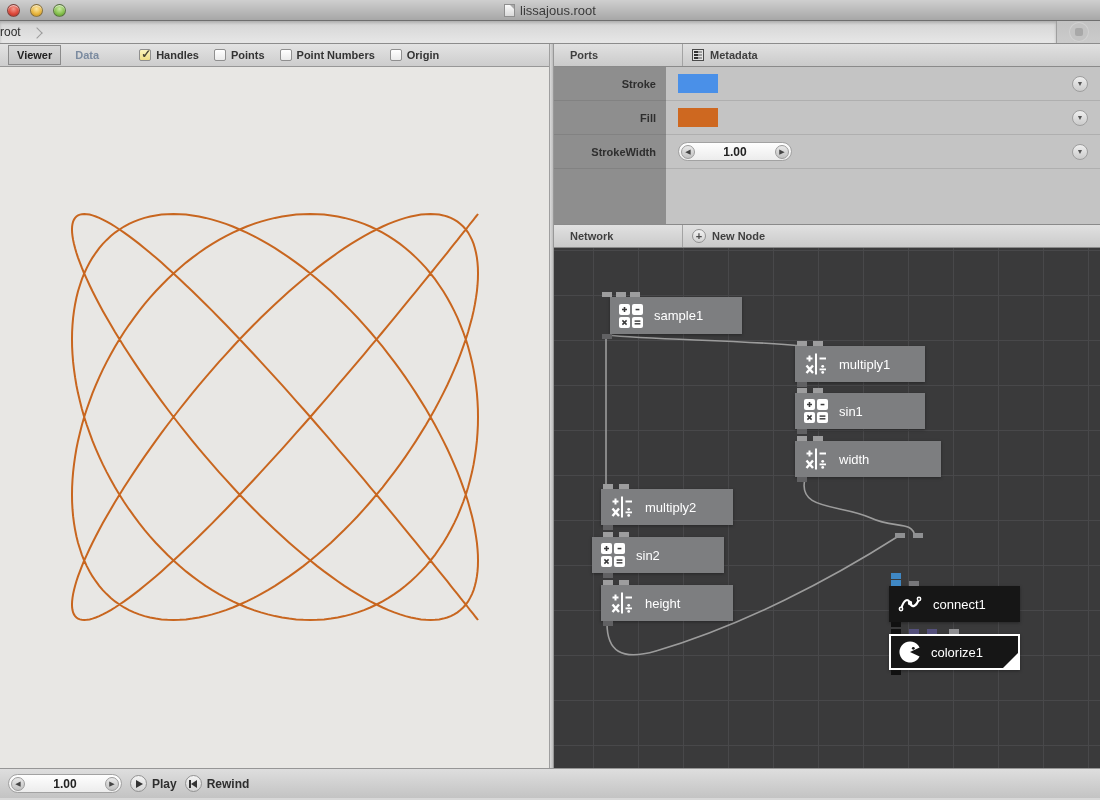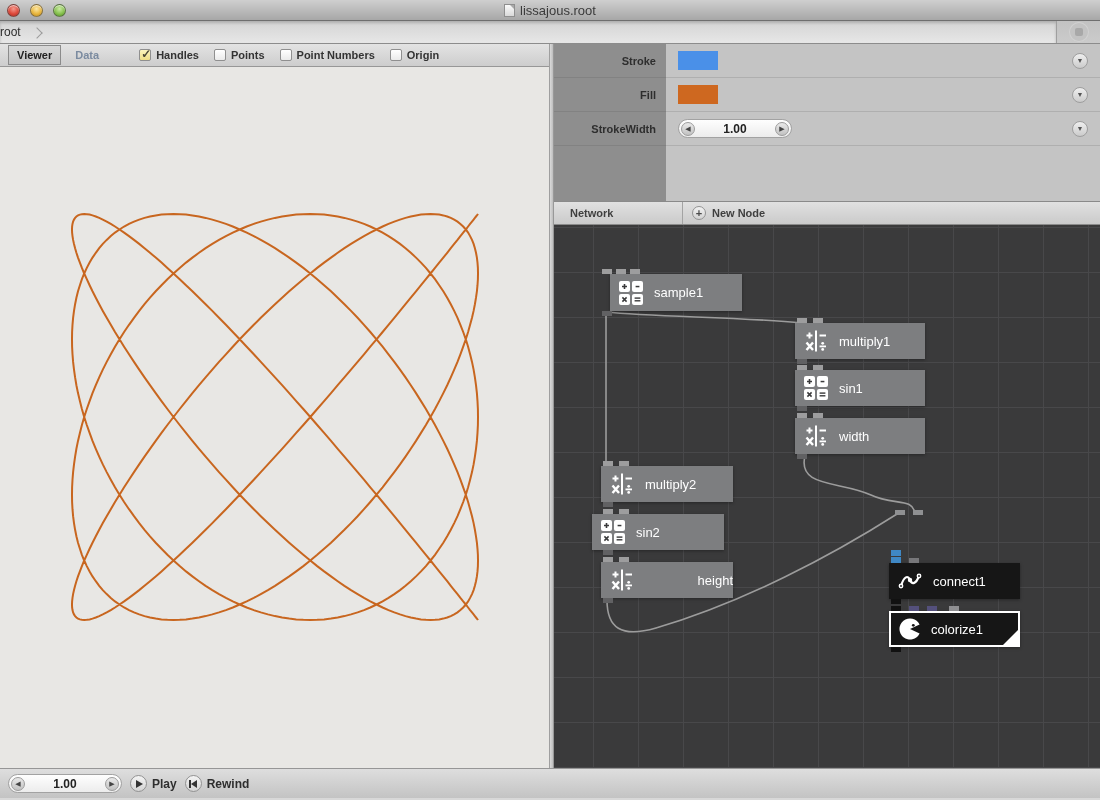--- a/index.html
+++ b/index.html
@@ -167,20 +167,32 @@
     <div class="viewer-canvas">
       <svg id="lissajous-svg" width="549" height="700">
         <path id="lissajous-path" d="M478.0,350.0L477.9,358.0L477.5,365.9L476.9,373.9L476.0,381.8L474.9,389.6L473.6,397.4L472.0,405.1L470.1,412.7L468.1,420.3L465.8,427.7L463.2,435.0L460.4,442.2L457.5,449.2L454.2,456.1L450.8,462.8L447.2,469.3L443.3,475.7L439.2,481.8L435.0,487.8L430.5,493.5L425.9,499.1L421.0,504.4L416.0,509.4L410.8,514.2L405.5,518.8L400.0,523.1L394.3,527.1L388.5,530.9L382.6,534.4L376.5,537.5L370.3,540.5L364.0,543.1L357.6,545.4L351.0,547.4L344.4,549.1L337.7,550.5L331.0,551.6L324.1,552.4L317.2,552.8L310.3,553.0L303.3,552.8L296.2,552.4L289.2,551.6L282.1,550.5L275.0,549.1L267.9,547.4L260.8,545.4L253.8,543.1L246.7,540.5L239.7,537.5L232.8,534.4L225.9,530.9L219.0,527.1L212.3,523.1L205.6,518.8L199.0,514.2L192.4,509.4L186.0,504.4L179.7,499.1L173.5,493.5L167.4,487.8L161.5,481.8L155.7,475.7L150.0,469.3L144.5,462.8L139.2,456.1L134.0,449.2L129.0,442.2L124.1,435.0L119.5,427.7L115.0,420.3L110.8,412.7L106.7,405.1L102.8,397.4L99.2,389.6L95.8,381.8L92.5,373.9L89.6,365.9L86.8,358.0L84.2,350.0L81.9,342.0L79.9,334.1L78.0,326.1L76.4,318.2L75.1,310.4L74.0,302.6L73.1,294.9L72.5,287.3L72.1,279.7L72.0,272.3L72.1,265.0L72.5,257.8L73.1,250.8L74.0,243.9L75.1,237.2L76.4,230.7L78.0,224.3L79.9,218.2L81.9,212.2L84.2,206.5L86.8,200.9L89.6,195.6L92.5,190.6L95.8,185.8L99.2,181.2L102.8,176.9L106.7,172.9L110.8,169.1L115.0,165.6L119.5,162.5L124.1,159.5L129.0,156.9L134.0,154.6L139.2,152.6L144.5,150.9L150.0,149.5L155.7,148.4L161.5,147.6L167.4,147.2L173.5,147.0L179.7,147.2L186.0,147.6L192.4,148.4L199.0,149.5L205.6,150.9L212.3,152.6L219.0,154.6L225.9,156.9L232.8,159.5L239.7,162.5L246.7,165.6L253.8,169.1L260.8,172.9L267.9,176.9L275.0,181.2L282.1,185.8L289.2,190.6L296.2,195.6L303.3,200.9L310.3,206.5L317.2,212.2L324.1,218.2L331.0,224.3L337.7,230.7L344.4,237.2L351.0,243.9L357.6,250.8L364.0,257.8L370.3,265.0L376.5,272.3L382.6,279.7L388.5,287.3L394.3,294.9L400.0,302.6L405.5,310.4L410.8,318.2L416.0,326.1L421.0,334.1L425.9,342.0L430.5,350.0L435.0,358.0L439.2,365.9L443.3,373.9L447.2,381.8L450.8,389.6L454.2,397.4L457.5,405.1L460.4,412.7L463.2,420.3L465.8,427.7L468.1,435.0L470.1,442.2L472.0,449.2L473.6,456.1L474.9,462.8L476.0,469.3L476.9,475.7L477.5,481.8L477.9,487.8L478.0,493.5L477.9,499.1L477.5,504.4L476.9,509.4L476.0,514.2L474.9,518.8L473.6,523.1L472.0,527.1L470.1,530.9L468.1,534.4L465.8,537.5L463.2,540.5L460.4,543.1L457.5,545.4L454.2,547.4L450.8,549.1L447.2,550.5L443.3,551.6L439.2,552.4L435.0,552.8L430.5,553.0L425.9,552.8L421.0,552.4L416.0,551.6L410.8,550.5L405.5,549.1L400.0,547.4L394.3,545.4L388.5,543.1L382.6,540.5L376.5,537.5L370.3,534.4L364.0,530.9L357.6,527.1L351.0,523.1L344.4,518.8L337.7,514.2L331.0,509.4L324.1,504.4L317.2,499.1L310.3,493.5L303.3,487.8L296.2,481.8L289.2,475.7L282.1,469.3L275.0,462.8L267.9,456.1L260.8,449.2L253.8,442.2L246.7,435.0L239.7,427.7L232.8,420.3L225.9,412.7L219.0,405.1L212.3,397.4L205.6,389.6L199.0,381.8L192.4,373.9L186.0,365.9L179.7,358.0L173.5,350.0L167.4,342.0L161.5,334.1L155.7,326.1L150.0,318.2L144.5,310.4L139.2,302.6L134.0,294.9L129.0,287.3L124.1,279.7L119.5,272.3L115.0,265.0L110.8,257.8L106.7,250.8L102.8,243.9L99.2,237.2L95.8,230.7L92.5,224.3L89.6,218.2L86.8,212.2L84.2,206.5L81.9,200.9L79.9,195.6L78.0,190.6L76.4,185.8L75.1,181.2L74.0,176.9L73.1,172.9L72.5,169.1L72.1,165.6L72.0,162.5L72.1,159.5L72.5,156.9L73.1,154.6L74.0,152.6L75.1,150.9L76.4,149.5L78.0,148.4L79.9,147.6L81.9,147.2L84.2,147.0L86.8,147.2L89.6,147.6L92.5,148.4L95.8,149.5L99.2,150.9L102.8,152.6L106.7,154.6L110.8,156.9L115.0,159.5L119.5,162.5L124.1,165.6L129.0,169.1L134.0,172.9L139.2,176.9L144.5,181.2L150.0,185.8L155.7,190.6L161.5,195.6L167.4,200.9L173.5,206.5L179.7,212.2L186.0,218.2L192.4,224.3L199.0,230.7L205.6,237.2L212.3,243.9L219.0,250.8L225.9,257.8L232.8,265.0L239.7,272.3L246.7,279.7L253.8,287.3L260.8,294.9L267.9,302.6L275.0,310.4L282.1,318.2L289.2,326.1L296.2,334.1L303.3,342.0L310.3,350.0L317.2,358.0L324.1,365.9L331.0,373.9L337.7,381.8L344.4,389.6L351.0,397.4L357.6,405.1L364.0,412.7L370.3,420.3L376.5,427.7L382.6,435.0L388.5,442.2L394.3,449.2L400.0,456.1L405.5,462.8L410.8,469.3L416.0,475.7L421.0,481.8L425.9,487.8L430.5,493.5L435.0,499.1L439.2,504.4L443.3,509.4L447.2,514.2L450.8,518.8L454.2,523.1L457.5,527.1L460.4,530.9L463.2,534.4L465.8,537.5L468.1,540.5L470.1,543.1L472.0,545.4L473.6,547.4L474.9,549.1L476.0,550.5L476.9,551.6L477.5,552.4L477.9,552.8L478.0,553.0L477.9,552.8L477.5,552.4L476.9,551.6L476.0,550.5L474.9,549.1L473.6,547.4L472.0,545.4L470.1,543.1L468.1,540.5L465.8,537.5L463.2,534.4L460.4,530.9L457.5,527.1L454.2,523.1L450.8,518.8L447.2,514.2L443.3,509.4L439.2,504.4L435.0,499.1L430.5,493.5L425.9,487.8L421.0,481.8L416.0,475.7L410.8,469.3L405.5,462.8L400.0,456.1L394.3,449.2L388.5,442.2L382.6,435.0L376.5,427.7L370.3,420.3L364.0,412.7L357.6,405.1L351.0,397.4L344.4,389.6L337.7,381.8L331.0,373.9L324.1,365.9L317.2,358.0L310.3,350.0L303.3,342.0L296.2,334.1L289.2,326.1L282.1,318.2L275.0,310.4L267.9,302.6L260.8,294.9L253.8,287.3L246.7,279.7L239.7,272.3L232.8,265.0L225.9,257.8L219.0,250.8L212.3,243.9L205.6,237.2L199.0,230.7L192.4,224.3L186.0,218.2L179.7,212.2L173.5,206.5L167.4,200.9L161.5,195.6L155.7,190.6L150.0,185.8L144.5,181.2L139.2,176.9L134.0,172.9L129.0,169.1L124.1,165.6L119.5,162.5L115.0,159.5L110.8,156.9L106.7,154.6L102.8,152.6L99.2,150.9L95.8,149.5L92.5,148.4L89.6,147.6L86.8,147.2L84.2,147.0L81.9,147.2L79.9,147.6L78.0,148.4L76.4,149.5L75.1,150.9L74.0,152.6L73.1,154.6L72.5,156.9L72.1,159.5L72.0,162.5L72.1,165.6L72.5,169.1L73.1,172.9L74.0,176.9L75.1,181.2L76.4,185.8L78.0,190.6L79.9,195.6L81.9,200.9L84.2,206.5L86.8,212.2L89.6,218.2L92.5,224.3L95.8,230.7L99.2,237.2L102.8,243.9L106.7,250.8L110.8,257.8L115.0,265.0L119.5,272.3L124.1,279.7L129.0,287.3L134.0,294.9L139.2,302.6L144.5,310.4L150.0,318.2L155.7,326.1L161.5,334.1L167.4,342.0L173.5,350.0L179.7,358.0L186.0,365.9L192.4,373.9L199.0,381.8L205.6,389.6L212.3,397.4L219.0,405.1L225.9,412.7L232.8,420.3L239.7,427.7L246.7,435.0L253.8,442.2L260.8,449.2L267.9,456.1L275.0,462.8L282.1,469.3L289.2,475.7L296.2,481.8L303.3,487.8L310.3,493.5L317.2,499.1L324.1,504.4L331.0,509.4L337.7,514.2L344.4,518.8L351.0,523.1L357.6,527.1L364.0,530.9L370.3,534.4L376.5,537.5L382.6,540.5L388.5,543.1L394.3,545.4L400.0,547.4L405.5,549.1L410.8,550.5L416.0,551.6L421.0,552.4L425.9,552.8L430.5,553.0L435.0,552.8L439.2,552.4L443.3,551.6L447.2,550.5L450.8,549.1L454.2,547.4L457.5,545.4L460.4,543.1L463.2,540.5L465.8,537.5L468.1,534.4L470.1,530.9L472.0,527.1L473.6,523.1L474.9,518.8L476.0,514.2L476.9,509.4L477.5,504.4L477.9,499.1L478.0,493.5L477.9,487.8L477.5,481.8L476.9,475.7L476.0,469.3L474.9,462.8L473.6,456.1L472.0,449.2L470.1,442.2L468.1,435.0L465.8,427.7L463.2,420.3L460.4,412.7L457.5,405.1L454.2,397.4L450.8,389.6L447.2,381.8L443.3,373.9L439.2,365.9L435.0,358.0L430.5,350.0L425.9,342.0L421.0,334.1L416.0,326.1L410.8,318.2L405.5,310.4L400.0,302.6L394.3,294.9L388.5,287.3L382.6,279.7L376.5,272.3L370.3,265.0L364.0,257.8L357.6,250.8L351.0,243.9L344.4,237.2L337.7,230.7L331.0,224.3L324.1,218.2L317.2,212.2L310.3,206.5L303.3,200.9L296.2,195.6L289.2,190.6L282.1,185.8L275.0,181.2L267.9,176.9L260.8,172.9L253.8,169.1L246.7,165.6L239.7,162.5L232.8,159.5L225.9,156.9L219.0,154.6L212.3,152.6L205.6,150.9L199.0,149.5L192.4,148.4L186.0,147.6L179.7,147.2L173.5,147.0L167.4,147.2L161.5,147.6L155.7,148.4L150.0,149.5L144.5,150.9L139.2,152.6L134.0,154.6L129.0,156.9L124.1,159.5L119.5,162.5L115.0,165.6L110.8,169.1L106.7,172.9L102.8,176.9L99.2,181.2L95.8,185.8L92.5,190.6L89.6,195.6L86.8,200.9L84.2,206.5L81.9,212.2L79.9,218.2L78.0,224.3L76.4,230.7L75.1,237.2L74.0,243.9L73.1,250.8L72.5,257.8L72.1,265.0L72.0,272.3L72.1,279.7L72.5,287.3L73.1,294.9L74.0,302.6L75.1,310.4L76.4,318.2L78.0,326.1L79.9,334.1L81.9,342.0L84.2,350.0L86.8,358.0L89.6,365.9L92.5,373.9L95.8,381.8L99.2,389.6L102.8,397.4L106.7,405.1L110.8,412.7L115.0,420.3L119.5,427.7L124.1,435.0L129.0,442.2L134.0,449.2L139.2,456.1L144.5,462.8L150.0,469.3L155.7,475.7L161.5,481.8L167.4,487.8L173.5,493.5L179.7,499.1L186.0,504.4L192.4,509.4L199.0,514.2L205.6,518.8L212.3,523.1L219.0,527.1L225.9,530.9L232.8,534.4L239.7,537.5L246.7,540.5L253.8,543.1L260.8,545.4L267.9,547.4L275.0,549.1L282.1,550.5L289.2,551.6L296.2,552.4L303.3,552.8L310.3,553.0L317.2,552.8L324.1,552.4L331.0,551.6L337.7,550.5L344.4,549.1L351.0,547.4L357.6,545.4L364.0,543.1L370.3,540.5L376.5,537.5L382.6,534.4L388.5,530.9L394.3,527.1L400.0,523.1L405.5,518.8L410.8,514.2L416.0,509.4L421.0,504.4L425.9,499.1L430.5,493.5L435.0,487.8L439.2,481.8L443.3,475.7L447.2,469.3L450.8,462.8L454.2,456.1L457.5,449.2L460.4,442.2L463.2,435.0L465.8,427.7L468.1,420.3L470.1,412.7L472.0,405.1L473.6,397.4L474.9,389.6L476.0,381.8L476.9,373.9L477.5,365.9L477.9,358.0L478.0,350.0L477.9,342.0L477.5,334.1L476.9,326.1L476.0,318.2L474.9,310.4L473.6,302.6L472.0,294.9L470.1,287.3L468.1,279.7L465.8,272.3L463.2,265.0L460.4,257.8L457.5,250.8L454.2,243.9L450.8,237.2L447.2,230.7L443.3,224.3L439.2,218.2L435.0,212.2L430.5,206.5L425.9,200.9L421.0,195.6L416.0,190.6L410.8,185.8L405.5,181.2L400.0,176.9L394.3,172.9L388.5,169.1L382.6,165.6L376.5,162.5L370.3,159.5L364.0,156.9L357.6,154.6L351.0,152.6L344.4,150.9L337.7,149.5L331.0,148.4L324.1,147.6L317.2,147.2L310.3,147.0L303.3,147.2L296.2,147.6L289.2,148.4L282.1,149.5L275.0,150.9L267.9,152.6L260.8,154.6L253.8,156.9L246.7,159.5L239.7,162.5L232.8,165.6L225.9,169.1L219.0,172.9L212.3,176.9L205.6,181.2L199.0,185.8L192.4,190.6L186.0,195.6L179.7,200.9L173.5,206.5L167.4,212.2L161.5,218.2L155.7,224.3L150.0,230.7L144.5,237.2L139.2,243.9L134.0,250.8L129.0,257.8L124.1,265.0L119.5,272.3L115.0,279.7L110.8,287.3L106.7,294.9L102.8,302.6L99.2,310.4L95.8,318.2L92.5,326.1L89.6,334.1L86.8,342.0L84.2,350.0L81.9,358.0L79.9,365.9L78.0,373.9L76.4,381.8L75.1,389.6L74.0,397.4L73.1,405.1L72.5,412.7L72.1,420.3L72.0,427.7L72.1,435.0L72.5,442.2L73.1,449.2L74.0,456.1L75.1,462.8L76.4,469.3L78.0,475.7L79.9,481.8L81.9,487.8L84.2,493.5L86.8,499.1L89.6,504.4L92.5,509.4L95.8,514.2L99.2,518.8L102.8,523.1L106.7,527.1L110.8,530.9L115.0,534.4L119.5,537.5L124.1,540.5L129.0,543.1L134.0,545.4L139.2,547.4L144.5,549.1L150.0,550.5L155.7,551.6L161.5,552.4L167.4,552.8L173.5,553.0L179.7,552.8L186.0,552.4L192.4,551.6L199.0,550.5L205.6,549.1L212.3,547.4L219.0,545.4L225.9,543.1L232.8,540.5L239.7,537.5L246.7,534.4L253.8,530.9L260.8,527.1L267.9,523.1L275.0,518.8L282.1,514.2L289.2,509.4L296.2,504.4L303.3,499.1L310.3,493.5L317.2,487.8L324.1,481.8L331.0,475.7L337.7,469.3L344.4,462.8L351.0,456.1L357.6,449.2L364.0,442.2L370.3,435.0L376.5,427.7L382.6,420.3L388.5,412.7L394.3,405.1L400.0,397.4L405.5,389.6L410.8,381.8L416.0,373.9L421.0,365.9L425.9,358.0L430.5,350.0L435.0,342.0L439.2,334.1L443.3,326.1L447.2,318.2L450.8,310.4L454.2,302.6L457.5,294.9L460.4,287.3L463.2,279.7L465.8,272.3L468.1,265.0L470.1,257.8L472.0,250.8L473.6,243.9L474.9,237.2L476.0,230.7L476.9,224.3L477.5,218.2L477.9,212.2L478.0,206.5L477.9,200.9L477.5,195.6L476.9,190.6L476.0,185.8L474.9,181.2L473.6,176.9L472.0,172.9L470.1,169.1L468.1,165.6L465.8,162.5L463.2,159.5L460.4,156.9L457.5,154.6L454.2,152.6L450.8,150.9L447.2,149.5L443.3,148.4L439.2,147.6L435.0,147.2L430.5,147.0L425.9,147.2L421.0,147.6L416.0,148.4L410.8,149.5L405.5,150.9L400.0,152.6L394.3,154.6L388.5,156.9L382.6,159.5L376.5,162.5L370.3,165.6L364.0,169.1L357.6,172.9L351.0,176.9L344.4,181.2L337.7,185.8L331.0,190.6L324.1,195.6L317.2,200.9L310.3,206.5L303.3,212.2L296.2,218.2L289.2,224.3L282.1,230.7L275.0,237.2L267.9,243.9L260.8,250.8L253.8,257.8L246.7,265.0L239.7,272.3L232.8,279.7L225.9,287.3L219.0,294.9L212.3,302.6L205.6,310.4L199.0,318.2L192.4,326.1L186.0,334.1L179.7,342.0L173.5,350.0L167.4,358.0L161.5,365.9L155.7,373.9L150.0,381.8L144.5,389.6L139.2,397.4L134.0,405.1L129.0,412.7L124.1,420.3L119.5,427.7L115.0,435.0L110.8,442.2L106.7,449.2L102.8,456.1L99.2,462.8L95.8,469.3L92.5,475.7L89.6,481.8L86.8,487.8L84.2,493.5L81.9,499.1L79.9,504.4L78.0,509.4L76.4,514.2L75.1,518.8L74.0,523.1L73.1,527.1L72.5,530.9L72.1,534.4L72.0,537.5L72.1,540.5L72.5,543.1L73.1,545.4L74.0,547.4L75.1,549.1L76.4,550.5L78.0,551.6L79.9,552.4L81.9,552.8L84.2,553.0L86.8,552.8L89.6,552.4L92.5,551.6L95.8,550.5L99.2,549.1L102.8,547.4L106.7,545.4L110.8,543.1L115.0,540.5L119.5,537.5L124.1,534.4L129.0,530.9L134.0,527.1L139.2,523.1L144.5,518.8L150.0,514.2L155.7,509.4L161.5,504.4L167.4,499.1L173.5,493.5L179.7,487.8L186.0,481.8L192.4,475.7L199.0,469.3L205.6,462.8L212.3,456.1L219.0,449.2L225.9,442.2L232.8,435.0L239.7,427.7L246.7,420.3L253.8,412.7L260.8,405.1L267.9,397.4L275.0,389.6L282.1,381.8L289.2,373.9L296.2,365.9L303.3,358.0L310.3,350.0L317.2,342.0L324.1,334.1L331.0,326.1L337.7,318.2L344.4,310.4L351.0,302.6L357.6,294.9L364.0,287.3L370.3,279.7L376.5,272.3L382.6,265.0L388.5,257.8L394.3,250.8L400.0,243.9L405.5,237.2L410.8,230.7L416.0,224.3L421.0,218.2L425.9,212.2L430.5,206.5L435.0,200.9L439.2,195.6L443.3,190.6L447.2,185.8L450.8,181.2L454.2,176.9L457.5,172.9L460.4,169.1L463.2,165.6L465.8,162.5L468.1,159.5L470.1,156.9L472.0,154.6L473.6,152.6L474.9,150.9L476.0,149.5L476.9,148.4L477.5,147.6L477.9,147.2L478.0,147.0L477.9,147.2L477.5,147.6L476.9,148.4L476.0,149.5L474.9,150.9L473.6,152.6L472.0,154.6L470.1,156.9L468.1,159.5L465.8,162.5L463.2,165.6L460.4,169.1L457.5,172.9L454.2,176.9L450.8,181.2L447.2,185.8L443.3,190.6L439.2,195.6L435.0,200.9L430.5,206.5L425.9,212.2L421.0,218.2L416.0,224.3L410.8,230.7L405.5,237.2L400.0,243.9L394.3,250.8L388.5,257.8L382.6,265.0L376.5,272.3L370.3,279.7L364.0,287.3L357.6,294.9L351.0,302.6L344.4,310.4L337.7,318.2L331.0,326.1L324.1,334.1L317.2,342.0L310.3,350.0L303.3,358.0L296.2,365.9L289.2,373.9L282.1,381.8L275.0,389.6L267.9,397.4L260.8,405.1L253.8,412.7L246.7,420.3L239.7,427.7L232.8,435.0L225.9,442.2L219.0,449.2L212.3,456.1L205.6,462.8L199.0,469.3L192.4,475.7L186.0,481.8L179.7,487.8L173.5,493.5L167.4,499.1L161.5,504.4L155.7,509.4L150.0,514.2L144.5,518.8L139.2,523.1L134.0,527.1L129.0,530.9L124.1,534.4L119.5,537.5L115.0,540.5L110.8,543.1L106.7,545.4L102.8,547.4L99.2,549.1L95.8,550.5L92.5,551.6L89.6,552.4L86.8,552.8L84.2,553.0L81.9,552.8L79.9,552.4L78.0,551.6L76.4,550.5L75.1,549.1L74.0,547.4L73.1,545.4L72.5,543.1L72.1,540.5L72.0,537.5L72.1,534.4L72.5,530.9L73.1,527.1L74.0,523.1L75.1,518.8L76.4,514.2L78.0,509.4L79.9,504.4L81.9,499.1L84.2,493.5L86.8,487.8L89.6,481.8L92.5,475.7L95.8,469.3L99.2,462.8L102.8,456.1L106.7,449.2L110.8,442.2L115.0,435.0L119.5,427.7L124.1,420.3L129.0,412.7L134.0,405.1L139.2,397.4L144.5,389.6L150.0,381.8L155.7,373.9L161.5,365.9L167.4,358.0L173.5,350.0L179.7,342.0L186.0,334.1L192.4,326.1L199.0,318.2L205.6,310.4L212.3,302.6L219.0,294.9L225.9,287.3L232.8,279.7L239.7,272.3L246.7,265.0L253.8,257.8L260.8,250.8L267.9,243.9L275.0,237.2L282.1,230.7L289.2,224.3L296.2,218.2L303.3,212.2L310.3,206.5L317.2,200.9L324.1,195.6L331.0,190.6L337.7,185.8L344.4,181.2L351.0,176.9L357.6,172.9L364.0,169.1L370.3,165.6L376.5,162.5L382.6,159.5L388.5,156.9L394.3,154.6L400.0,152.6L405.5,150.9L410.8,149.5L416.0,148.4L421.0,147.6L425.9,147.2L430.5,147.0L435.0,147.2L439.2,147.6L443.3,148.4L447.2,149.5L450.8,150.9L454.2,152.6L457.5,154.6L460.4,156.9L463.2,159.5L465.8,162.5L468.1,165.6L470.1,169.1L472.0,172.9L473.6,176.9L474.9,181.2L476.0,185.8L476.9,190.6L477.5,195.6L477.9,200.9L478.0,206.5L477.9,212.2L477.5,218.2L476.9,224.3L476.0,230.7L474.9,237.2L473.6,243.9L472.0,250.8L470.1,257.8L468.1,265.0L465.8,272.3L463.2,279.7L460.4,287.3L457.5,294.9L454.2,302.6L450.8,310.4L447.2,318.2L443.3,326.1L439.2,334.1L435.0,342.0L430.5,350.0L425.9,358.0L421.0,365.9L416.0,373.9L410.8,381.8L405.5,389.6L400.0,397.4L394.3,405.1L388.5,412.7L382.6,420.3L376.5,427.7L370.3,435.0L364.0,442.2L357.6,449.2L351.0,456.1L344.4,462.8L337.7,469.3L331.0,475.7L324.1,481.8L317.2,487.8L310.3,493.5L303.3,499.1L296.2,504.4L289.2,509.4L282.1,514.2L275.0,518.8L267.9,523.1L260.8,527.1L253.8,530.9L246.7,534.4L239.7,537.5L232.8,540.5L225.9,543.1L219.0,545.4L212.3,547.4L205.6,549.1L199.0,550.5L192.4,551.6L186.0,552.4L179.7,552.8L173.5,553.0L167.4,552.8L161.5,552.4L155.7,551.6L150.0,550.5L144.5,549.1L139.2,547.4L134.0,545.4L129.0,543.1L124.1,540.5L119.5,537.5L115.0,534.4L110.8,530.9L106.7,527.1L102.8,523.1L99.2,518.8L95.8,514.2L92.5,509.4L89.6,504.4L86.8,499.1L84.2,493.5L81.9,487.8L79.9,481.8L78.0,475.7L76.4,469.3L75.1,462.8L74.0,456.1L73.1,449.2L72.5,442.2L72.1,435.0L72.0,427.7L72.1,420.3L72.5,412.7L73.1,405.1L74.0,397.4L75.1,389.6L76.4,381.8L78.0,373.9L79.9,365.9L81.9,358.0L84.2,350.0L86.8,342.0L89.6,334.1L92.5,326.1L95.8,318.2L99.2,310.4L102.8,302.6L106.7,294.9L110.8,287.3L115.0,279.7L119.5,272.3L124.1,265.0L129.0,257.8L134.0,250.8L139.2,243.9L144.5,237.2L150.0,230.7L155.7,224.3L161.5,218.2L167.4,212.2L173.5,206.5L179.7,200.9L186.0,195.6L192.4,190.6L199.0,185.8L205.6,181.2L212.3,176.9L219.0,172.9L225.9,169.1L232.8,165.6L239.7,162.5L246.7,159.5L253.8,156.9L260.8,154.6L267.9,152.6L275.0,150.9L282.1,149.5L289.2,148.4L296.2,147.6L303.3,147.2L310.3,147.0L317.2,147.2L324.1,147.6L331.0,148.4L337.7,149.5L344.4,150.9L351.0,152.6L357.6,154.6L364.0,156.9L370.3,159.5L376.5,162.5L382.6,165.6L388.5,169.1L394.3,172.9L400.0,176.9L405.5,181.2L410.8,185.8L416.0,190.6L421.0,195.6L425.9,200.9L430.5,206.5L435.0,212.2L439.2,218.2L443.3,224.3L447.2,230.7L450.8,237.2L454.2,243.9L457.5,250.8L460.4,257.8L463.2,265.0L465.8,272.3L468.1,279.7L470.1,287.3L472.0,294.9L473.6,302.6L474.9,310.4L476.0,318.2L476.9,326.1L477.5,334.1L477.9,342.0L478.0,350.0Z" fill="#4A8FE8" fill-rule="evenodd" stroke="#C8661F" stroke-width="2"></path>
       </svg>
     </div>
   </div>
 
   <div class="divider"></div>
 
   <div class="right">
+    <div class="panel-header">
+      <span class="ph-left">Ports</span>
+      <span class="ph-div"></span>
+      <span class="ph-right">
+        <span class="meta-icon">
+            <i></i>
+            <i></i>
+            <i></i>
+          </span>
+        <span>Metadata</span>
+      </span>
+    </div>
     <div class="ports-body">
       <div class="ports-labels" id="ports-labels">
           <div class="port-label">Stroke</div>
           <div class="port-label">Fill</div>
           <div class="port-label">StrokeWidth</div>
         </div>
       <div class="ports-values" id="ports-values">
           <div class="port-value">
             <span class="swatch" style="background: rgb(74, 144, 232);"></span>
             <span class="disclosure">▼</span>
@@ -264,21 +276,21 @@
               <path d="M4.4,17.4 L8.6,21.6 M8.6,17.4 L4.4,21.6" stroke="#3A3A3B" stroke-width="1.5"></path>
               <rect x="16.6" y="17.4" width="5.8" height="1.4" fill="#3A3A3B"></rect>
               <rect x="16.6" y="20.1" width="5.8" height="1.4" fill="#3A3A3B"></rect>
             </svg>
           </span>
           <span class="nlabel">sin1</span>
         </div>
         <span class="port" style="left: 243px; top: 140px; width: 10px; height: 5px; background: rgb(157, 157, 158);"></span>
         <span class="port" style="left: 259px; top: 140px; width: 10px; height: 5px; background: rgb(157, 157, 158);"></span>
         <span class="port" style="left: 243px; top: 181px; width: 10px; height: 5px; background: rgb(97, 97, 99);"></span>
-        <div class="node" style="left: 241px; top: 193px; width: 130px; height: 36px; background: rgb(125, 126, 128);">
+        <div class="node" style="left: 241px; top: 193px; width: 146px; height: 36px; background: rgb(125, 126, 128);">
           <span style="display: flex; align-items: center;">
             <svg width="26" height="26" viewBox="0 0 26 26">
               <path d="M13,2.5 V23.5" stroke="#fff" stroke-width="2"></path>
               <path d="M6.5,4.5 V10.5 M3.5,7.5 H9.5" stroke="#fff" stroke-width="2"></path>
               <path d="M16.5,7.5 H23" stroke="#fff" stroke-width="2"></path>
               <path d="M3.5,14.5 L10,22 M10,14.5 L3.5,22" stroke="#fff" stroke-width="2.4"></path>
               <circle cx="19.7" cy="15.3" r="1.4" fill="#fff"></circle>
               <path d="M16.5,18.4 H23" stroke="#fff" stroke-width="1.8"></path>
               <circle cx="19.7" cy="21.4" r="1.4" fill="#fff"></circle>
             </svg>
@@ -317,21 +329,21 @@
               <path d="M4.4,17.4 L8.6,21.6 M8.6,17.4 L4.4,21.6" stroke="#3A3A3B" stroke-width="1.5"></path>
               <rect x="16.6" y="17.4" width="5.8" height="1.4" fill="#3A3A3B"></rect>
               <rect x="16.6" y="20.1" width="5.8" height="1.4" fill="#3A3A3B"></rect>
             </svg>
           </span>
           <span class="nlabel">sin2</span>
         </div>
         <span class="port" style="left: 49px; top: 284px; width: 10px; height: 5px; background: rgb(157, 157, 158);"></span>
         <span class="port" style="left: 65px; top: 284px; width: 10px; height: 5px; background: rgb(157, 157, 158);"></span>
         <span class="port" style="left: 49px; top: 325px; width: 10px; height: 5px; background: rgb(97, 97, 99);"></span>
-        <div class="node" style="left: 47px; top: 337px; width: 132px; height: 36px; background: rgb(125, 126, 128); justify-content: space-between;">
+        <div class="node" style="left: 47px; top: 337px; width: 132px; height: 36px; background: rgb(125, 126, 128);">
           <span style="display: flex; align-items: center;">
             <svg width="26" height="26" viewBox="0 0 26 26">
               <path d="M13,2.5 V23.5" stroke="#fff" stroke-width="2"></path>
               <path d="M6.5,4.5 V10.5 M3.5,7.5 H9.5" stroke="#fff" stroke-width="2"></path>
               <path d="M16.5,7.5 H23" stroke="#fff" stroke-width="2"></path>
               <path d="M3.5,14.5 L10,22 M10,14.5 L3.5,22" stroke="#fff" stroke-width="2.4"></path>
               <circle cx="19.7" cy="15.3" r="1.4" fill="#fff"></circle>
               <path d="M16.5,18.4 H23" stroke="#fff" stroke-width="1.8"></path>
               <circle cx="19.7" cy="21.4" r="1.4" fill="#fff"></circle>
             </svg>

